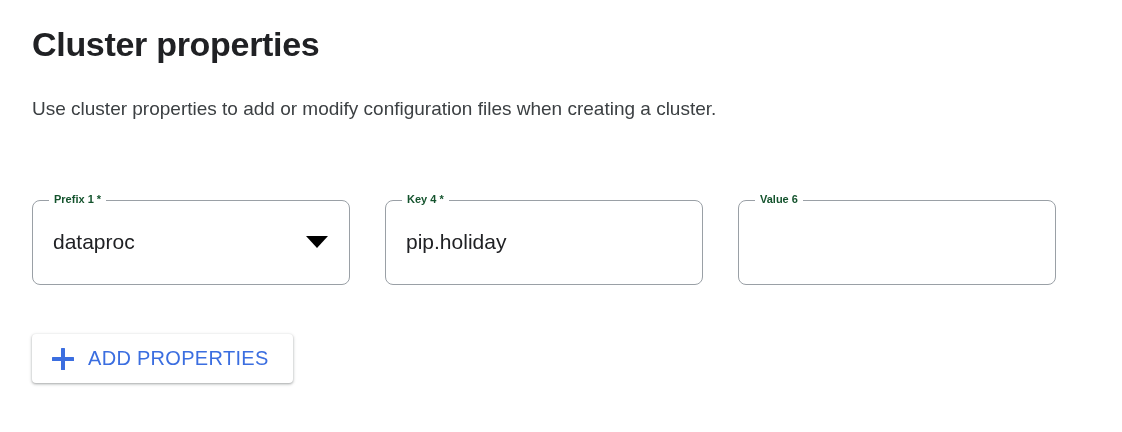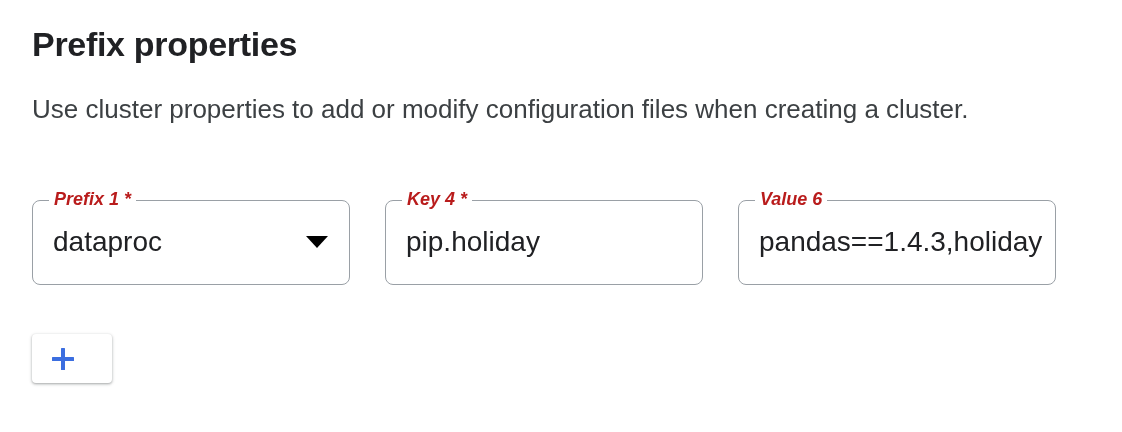--- a/index.html
+++ b/index.html
@@ -31,21 +31,21 @@
     letter-spacing: -0.3px;
     color: #202124;
     line-height: 44px;
     white-space: nowrap;
   }
 
   .page-description {
     position: absolute;
     left: 32px;
     top: 96px;
-    font-size: 26px;
+    font-size: 19px;
     font-weight: 400;
     color: #3c4043;
     line-height: 26px;
     white-space: nowrap;
   }
 
   
   .fields-row {
     position: absolute;
     left: 32px;
@@ -75,35 +75,34 @@
     pointer-events: none;
   }
 
   
   .field-label {
     position: absolute;
     left: 17px;
     top: -11px;
     padding: 0 5px;
     background: #ffffff;
-    font-size: 18px;
+    font-size: 11px;
     font-weight: 700;
-    color: #b91c1c;
+    color: #14532d;
     line-height: 20px;
     white-space: nowrap;
     z-index: 2;
-    font-style: italic;
   }
 
   .field-value {
     position: absolute;
     left: 21px;
     top: 27px;
     right: 44px;
-    font-size: 28px;
+    font-size: 21px;
     font-weight: 400;
     color: #202124;
     line-height: 30px;
     white-space: nowrap;
     overflow: hidden;
     text-overflow: clip;
   }
 
   .field.no-arrow .field-value {
     right: 10px;
@@ -172,21 +171,21 @@
     letter-spacing: 0.3px;
     color: #3b6ee0;
     white-space: nowrap;
   }
 </style>
 </head>
 <body>
 
 <div class="page">
 
-  <div class="page-title">Prefix properties</div>
+  <div class="page-title">Cluster properties</div>
 
   <div class="page-description">Use cluster properties to add or modify configuration files when creating a cluster.</div>
 
   <div class="fields-row">
 
     <div class="field">
       <div class="field-outline"></div>
       <div class="field-label">Prefix 1 *</div>
       <div class="field-value">dataproc</div>
       <div class="dropdown-arrow"></div>
@@ -194,22 +193,22 @@
 
     <div class="field no-arrow">
       <div class="field-outline"></div>
       <div class="field-label">Key 4 *</div>
       <div class="field-value">pip.holiday</div>
     </div>
 
     <div class="field no-arrow">
       <div class="field-outline"></div>
       <div class="field-label">Value 6</div>
-      <div class="field-value">pandas==1.4.3,holiday</div>
     </div>
 
   </div>
 
   <button class="add-button">
     <span class="plus-icon"></span>
+    <span class="add-button-label">ADD PROPERTIES</span>
   </button>
 
 </div>
 
 </body></html>

